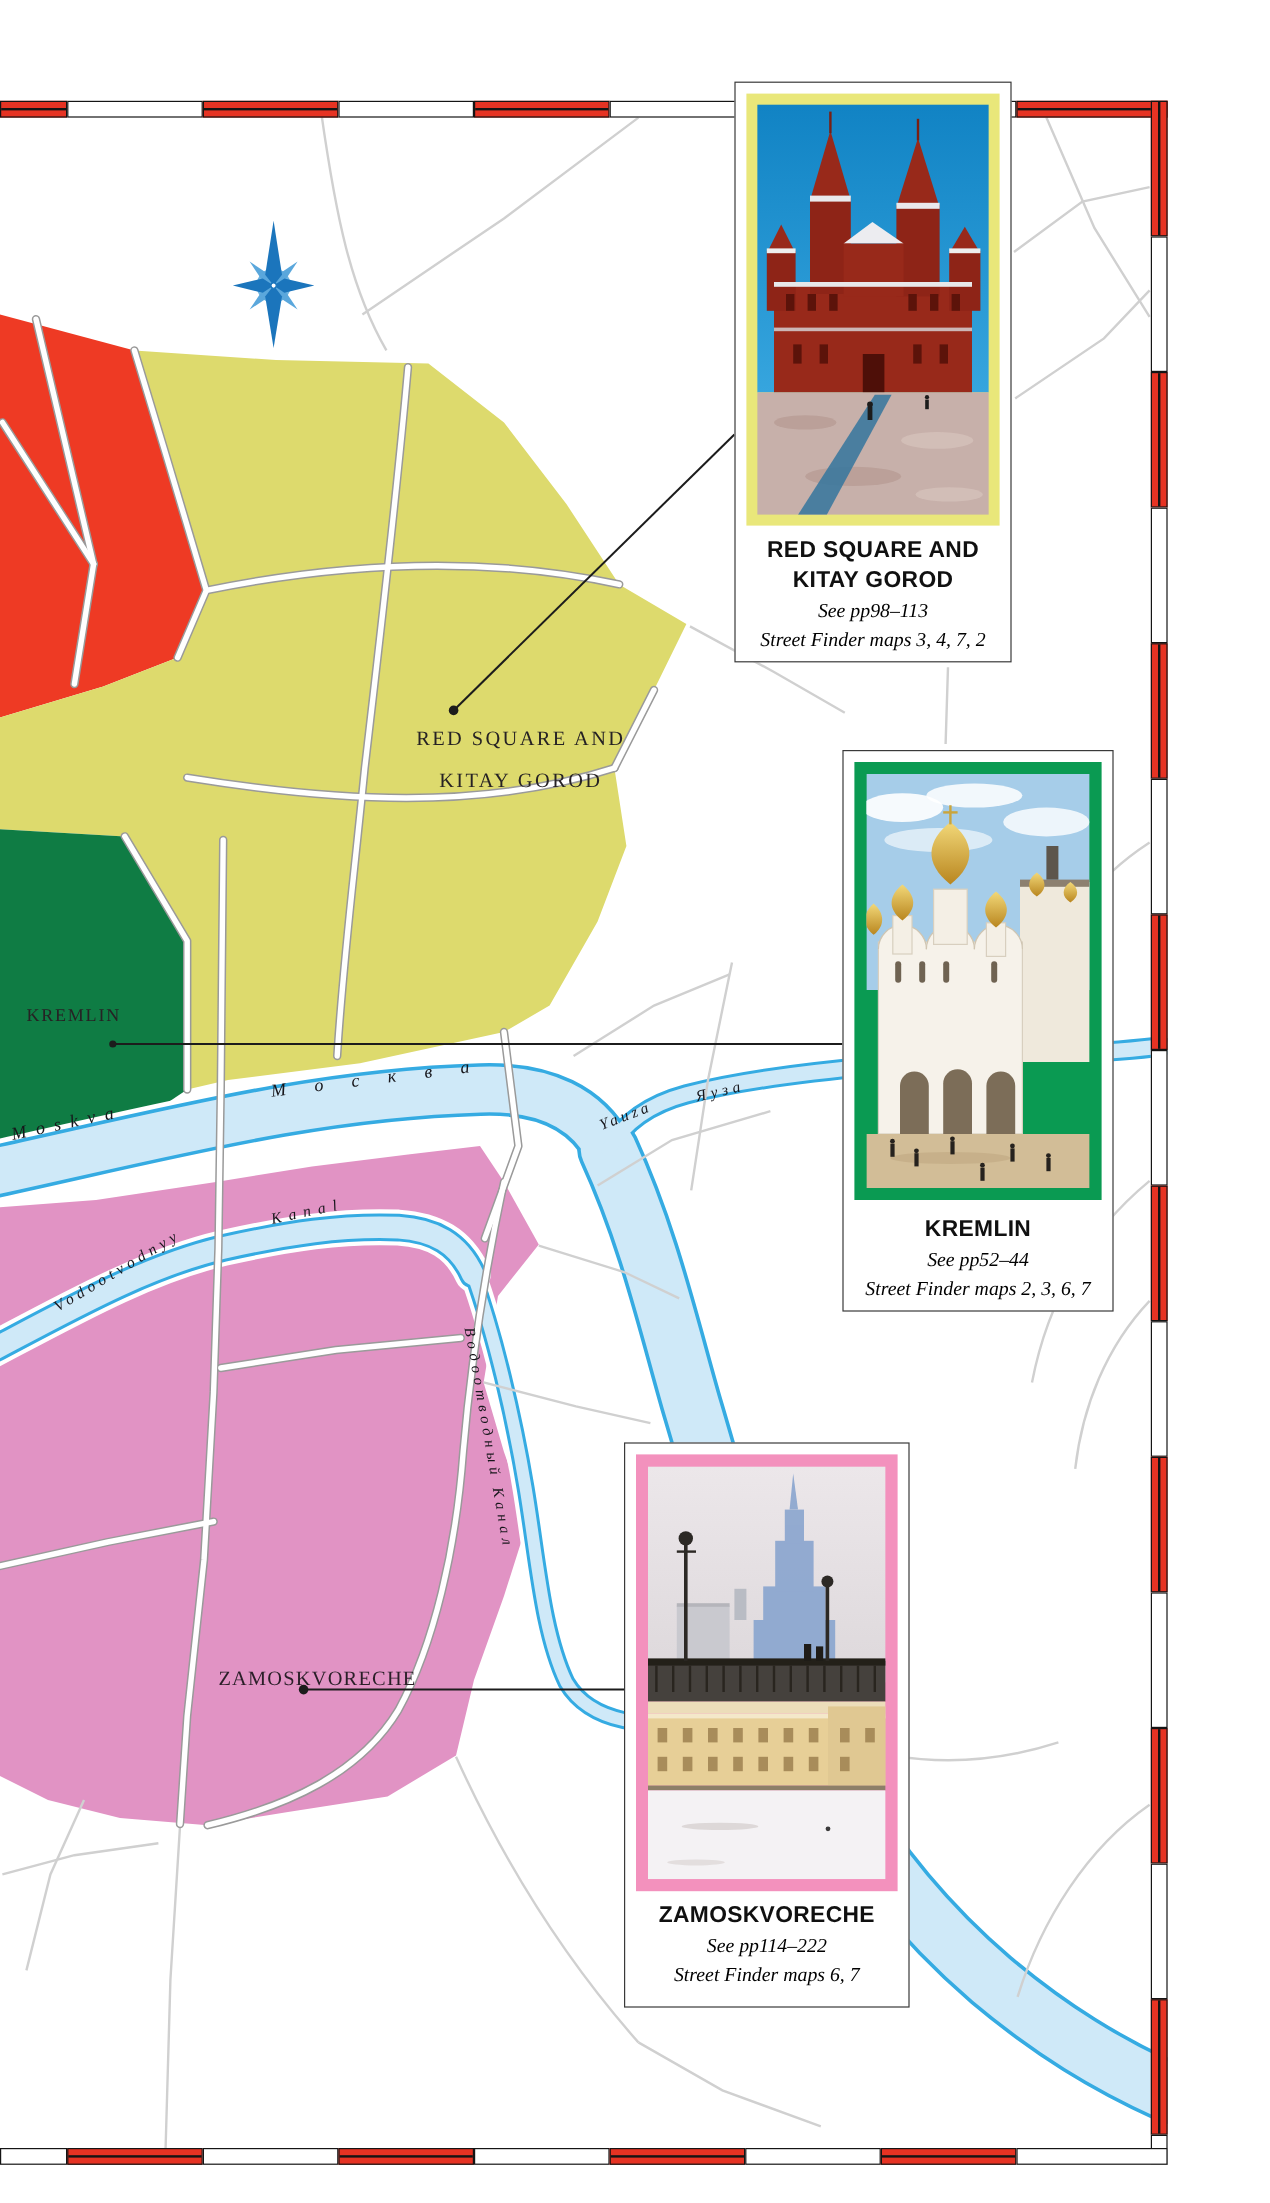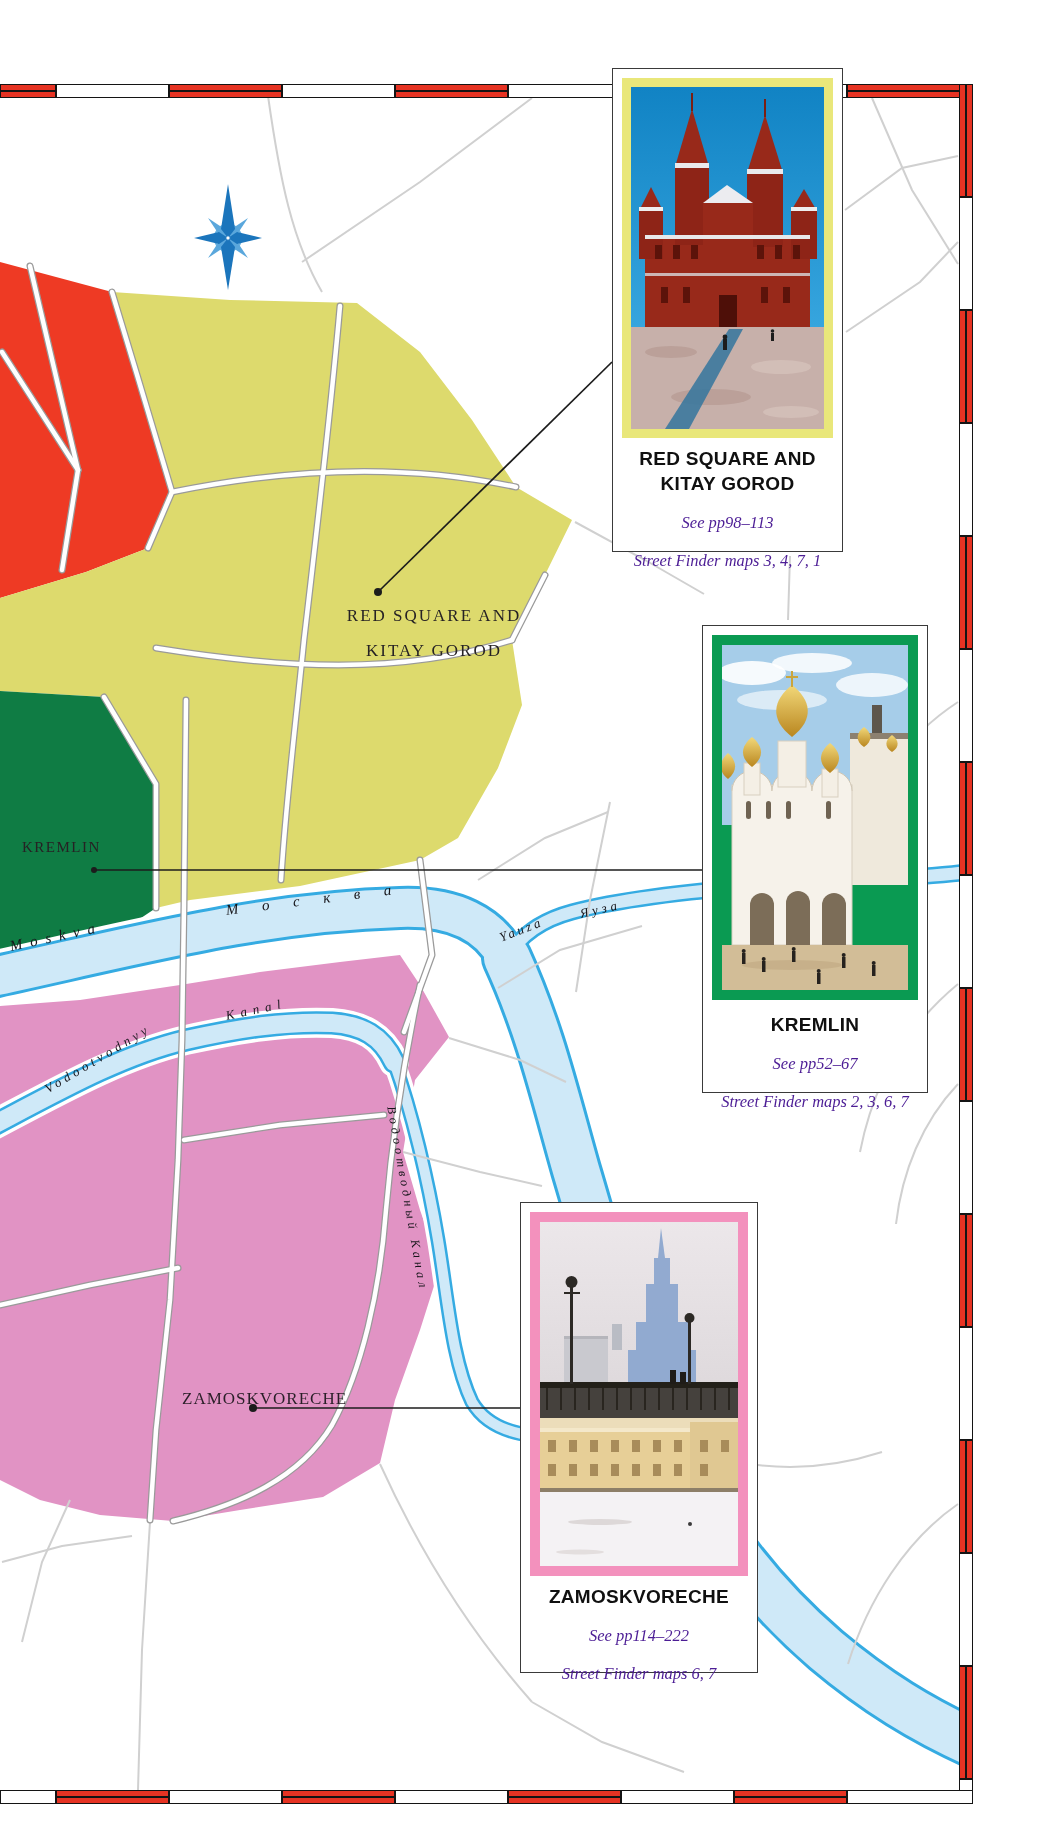--- a/index.html
+++ b/index.html
@@ -41,21 +41,21 @@
   .frame{box-sizing:border-box;margin:9px auto 0 auto;}
   #card1 .frame{width:211px;height:360px;padding:9px;background:#e9e77a;}
   #card2 .frame{width:206px;height:365px;padding:10px;background:#0a9a52;}
   #card3 .frame{width:218px;height:364px;padding:10px;background:#f391bd;}
   .frame svg{width:100%;height:100%;}
   .caption{padding-top:8px;}
   #card2 .caption{padding-top:12px;}
   .card-title{font-family:"Liberation Sans",sans-serif;font-weight:bold;font-size:19px;
               letter-spacing:.3px;line-height:25px;color:#101010;text-align:center;}
   .card-sub{font-family:"Liberation Serif",serif;font-style:italic;font-size:16.5px;
-            line-height:23px;color:#4c1d95;text-align:center;margin-top:15px;}
+            line-height:23px;color:#000000;text-align:center;margin-top:1px;}
 </style>
 </head>
 <body>
 
 <div class="page">
 
   <svg class="map-svg" width="1058" height="1836" viewBox="0 0 1058 1836">
     <defs>
       <clipPath id="mapclip">
           <rect x="0" y="0" width="973" height="1804"></rect>
@@ -295,21 +295,21 @@
             <circle cx="141.5" cy="244" r="1.8"></circle>
         </g>
       </svg>
     </div>
     <div class="caption">
       <div class="card-title">
         <div>RED SQUARE AND</div>
         <div>KITAY GOROD</div>
       </div>
       <div class="card-sub">See pp98–113</div>
-      <div class="card-sub">Street Finder maps 3, 4, 7, 1</div>
+      <div class="card-sub">Street Finder maps 3, 4, 7, 2</div>
     </div>
   </div>
 
   <div class="card" id="card2">
     <div class="frame">
       <svg viewBox="0 0 186 345" preserveAspectRatio="none">
         <defs>
           <linearGradient id="p2gold" x1="0" y1="0" x2="0" y2="1">
             <stop offset="0" stop-color="#f2d879"></stop>
               <stop offset="1" stop-color="#b9861f"></stop>
@@ -364,21 +364,21 @@
             <circle cx="121.7" cy="310" r="2"></circle>
           <rect x="150" y="320" width="3.5" height="11"></rect>
             <circle cx="151.7" cy="318" r="2"></circle>
           <rect x="95" y="328" width="3.5" height="11"></rect>
             <circle cx="96.7" cy="326" r="2"></circle>
         </g>
       </svg>
     </div>
     <div class="caption">
       <div class="card-title">KREMLIN</div>
-      <div class="card-sub">See pp52–67</div>
+      <div class="card-sub">See pp52–44</div>
       <div class="card-sub">Street Finder maps 2, 3, 6, 7</div>
     </div>
   </div>
 
   <div class="card" id="card3">
     <div class="frame">
       <svg viewBox="0 0 198 344" preserveAspectRatio="none">
         <defs>
           <linearGradient id="p3sky" x1="0" y1="0" x2="0" y2="1">
             <stop offset="0" stop-color="#ece7ea"></stop>

